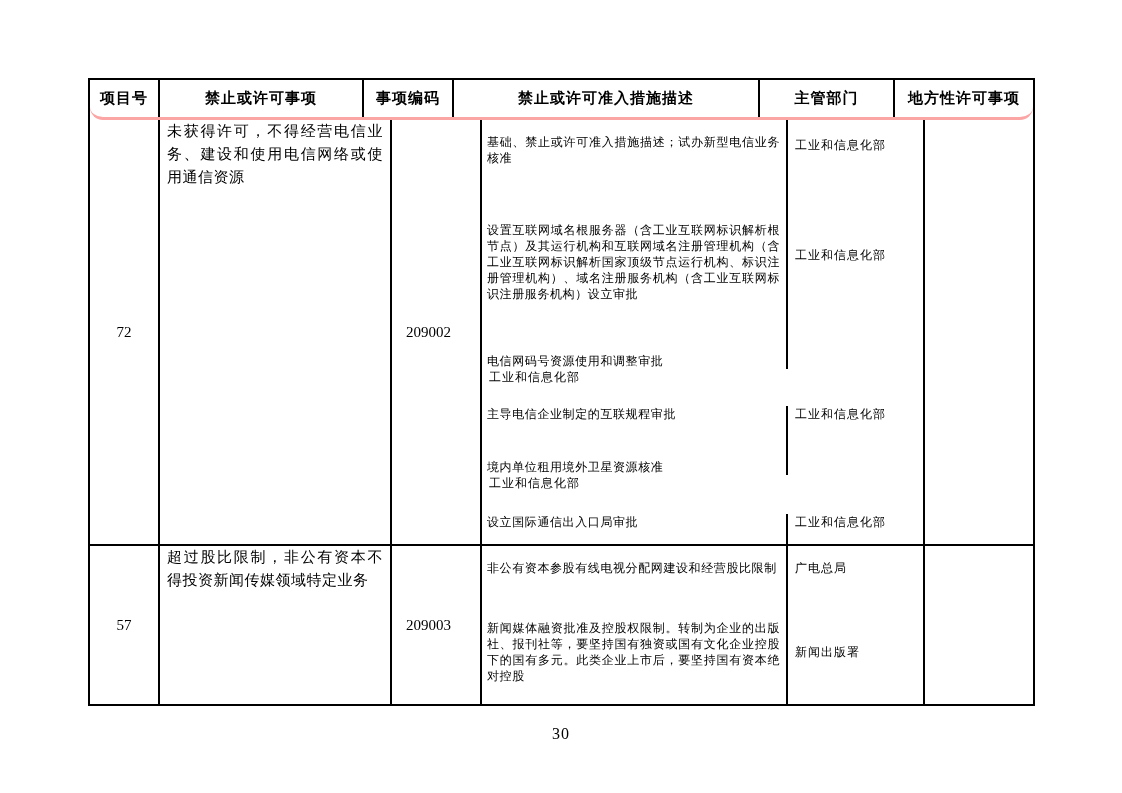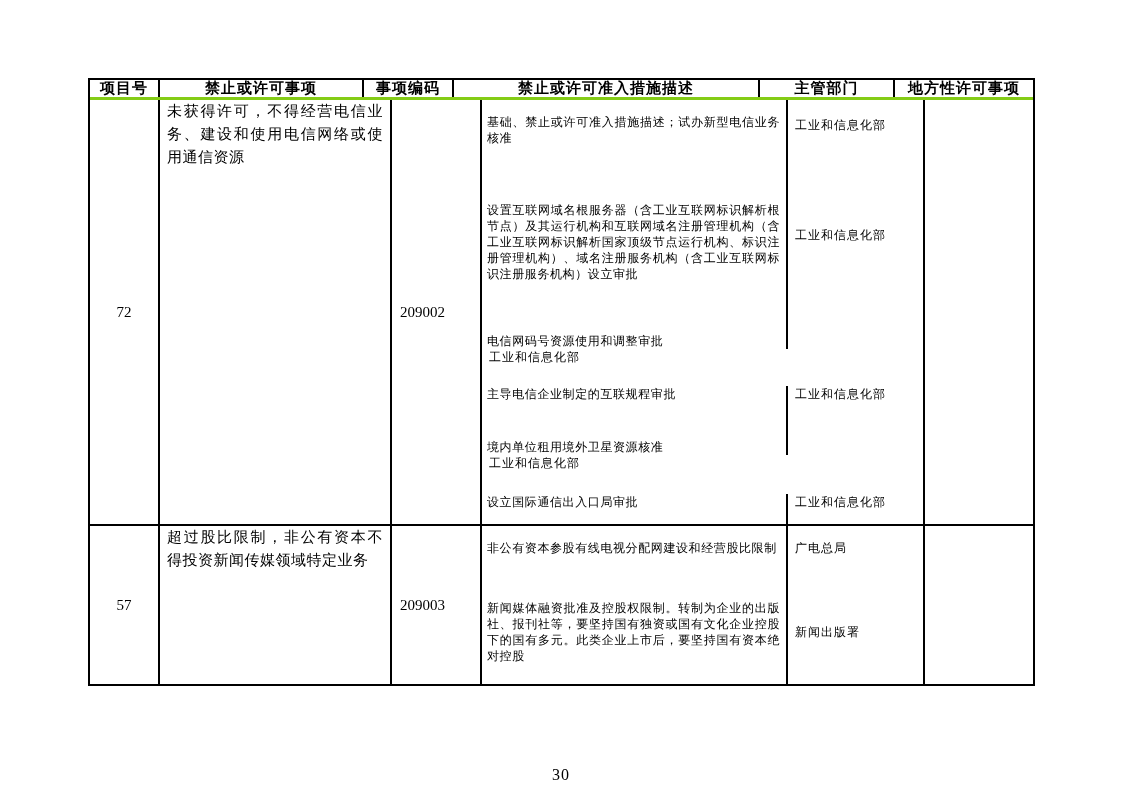--- a/index.html
+++ b/index.html
@@ -2,42 +2,42 @@
 <html><head>
 <meta charset="utf-8">
 <style>
   * { margin:0; padding:0; box-sizing:border-box; }
   html,body { width:1122px; height:793px; background:#ffffff; overflow:hidden;
               font-family:"Liberation Serif","DejaVu Serif",serif; color:#000; }
   .page { position:relative; width:1122px; height:793px; background:#fff; }
 
   .doc-table { position:absolute; left:88px; top:78px; width:947px; border:2px solid #000; background:#fff; }
 
-  .thead { display:flex; height:20px; border-bottom:3px solid #84cc16; }
+  .thead { display:flex; height:40px; border-bottom:3px solid #fca5a5;border-radius:13px; }
   .th { display:flex; align-items:center; justify-content:center;
         font-weight:bold; font-size:15px; letter-spacing:1px; }
   .brd { border-right:2px solid #000; }
 
   .trow { display:flex; border-bottom:2px solid #000; }
   .trow:last-child { border-bottom:none; }
 
   .c1 { width:70px;  display:flex; align-items:center; justify-content:center; font-size:15px; }
   .c2 { width:232px; display:flex; align-items:flex-start; padding:0 7px; }
   .c2 p { font-size:15px; line-height:23px; letter-spacing:0.5px; text-align:justify; width:100%; }
-  .c3 { width:90px;  display:flex; align-items:center; padding-left:8px; font-size:15px; }
+  .c3 { width:90px;  display:flex; align-items:center; padding-left:14px; font-size:15px; }
   .c6 { flex:1; }
 
   .measures { width:443px; border-right:2px solid #000; display:flex; flex-direction:column; }
   .measure  { display:flex; overflow:hidden; }
   .mdesc { width:306px; border-right:2px solid #000; padding-left:5px; padding-right:6px;
            font-size:12px; line-height:16px; letter-spacing:0.6px; text-align:justify; }
   .mdept { width:135px; padding-left:7px; font-size:12px; letter-spacing:1px; line-height:16px; }
 
   .page-number { position:absolute; top:725px; left:0; width:1122px; text-align:center;
-                 font-size:16px; letter-spacing:1px;margin-top:41px; }
+                 font-size:16px; letter-spacing:1px; }
 
   
   .hw1{width:70px;} .hw2{width:204px;} .hw3{width:90px;} .hw4{width:306px;} .hw5{width:135px;} .hw6{flex:1;}
 </style>
 </head>
 <body>
 
 <div class="page">
 
   <div class="doc-table">

